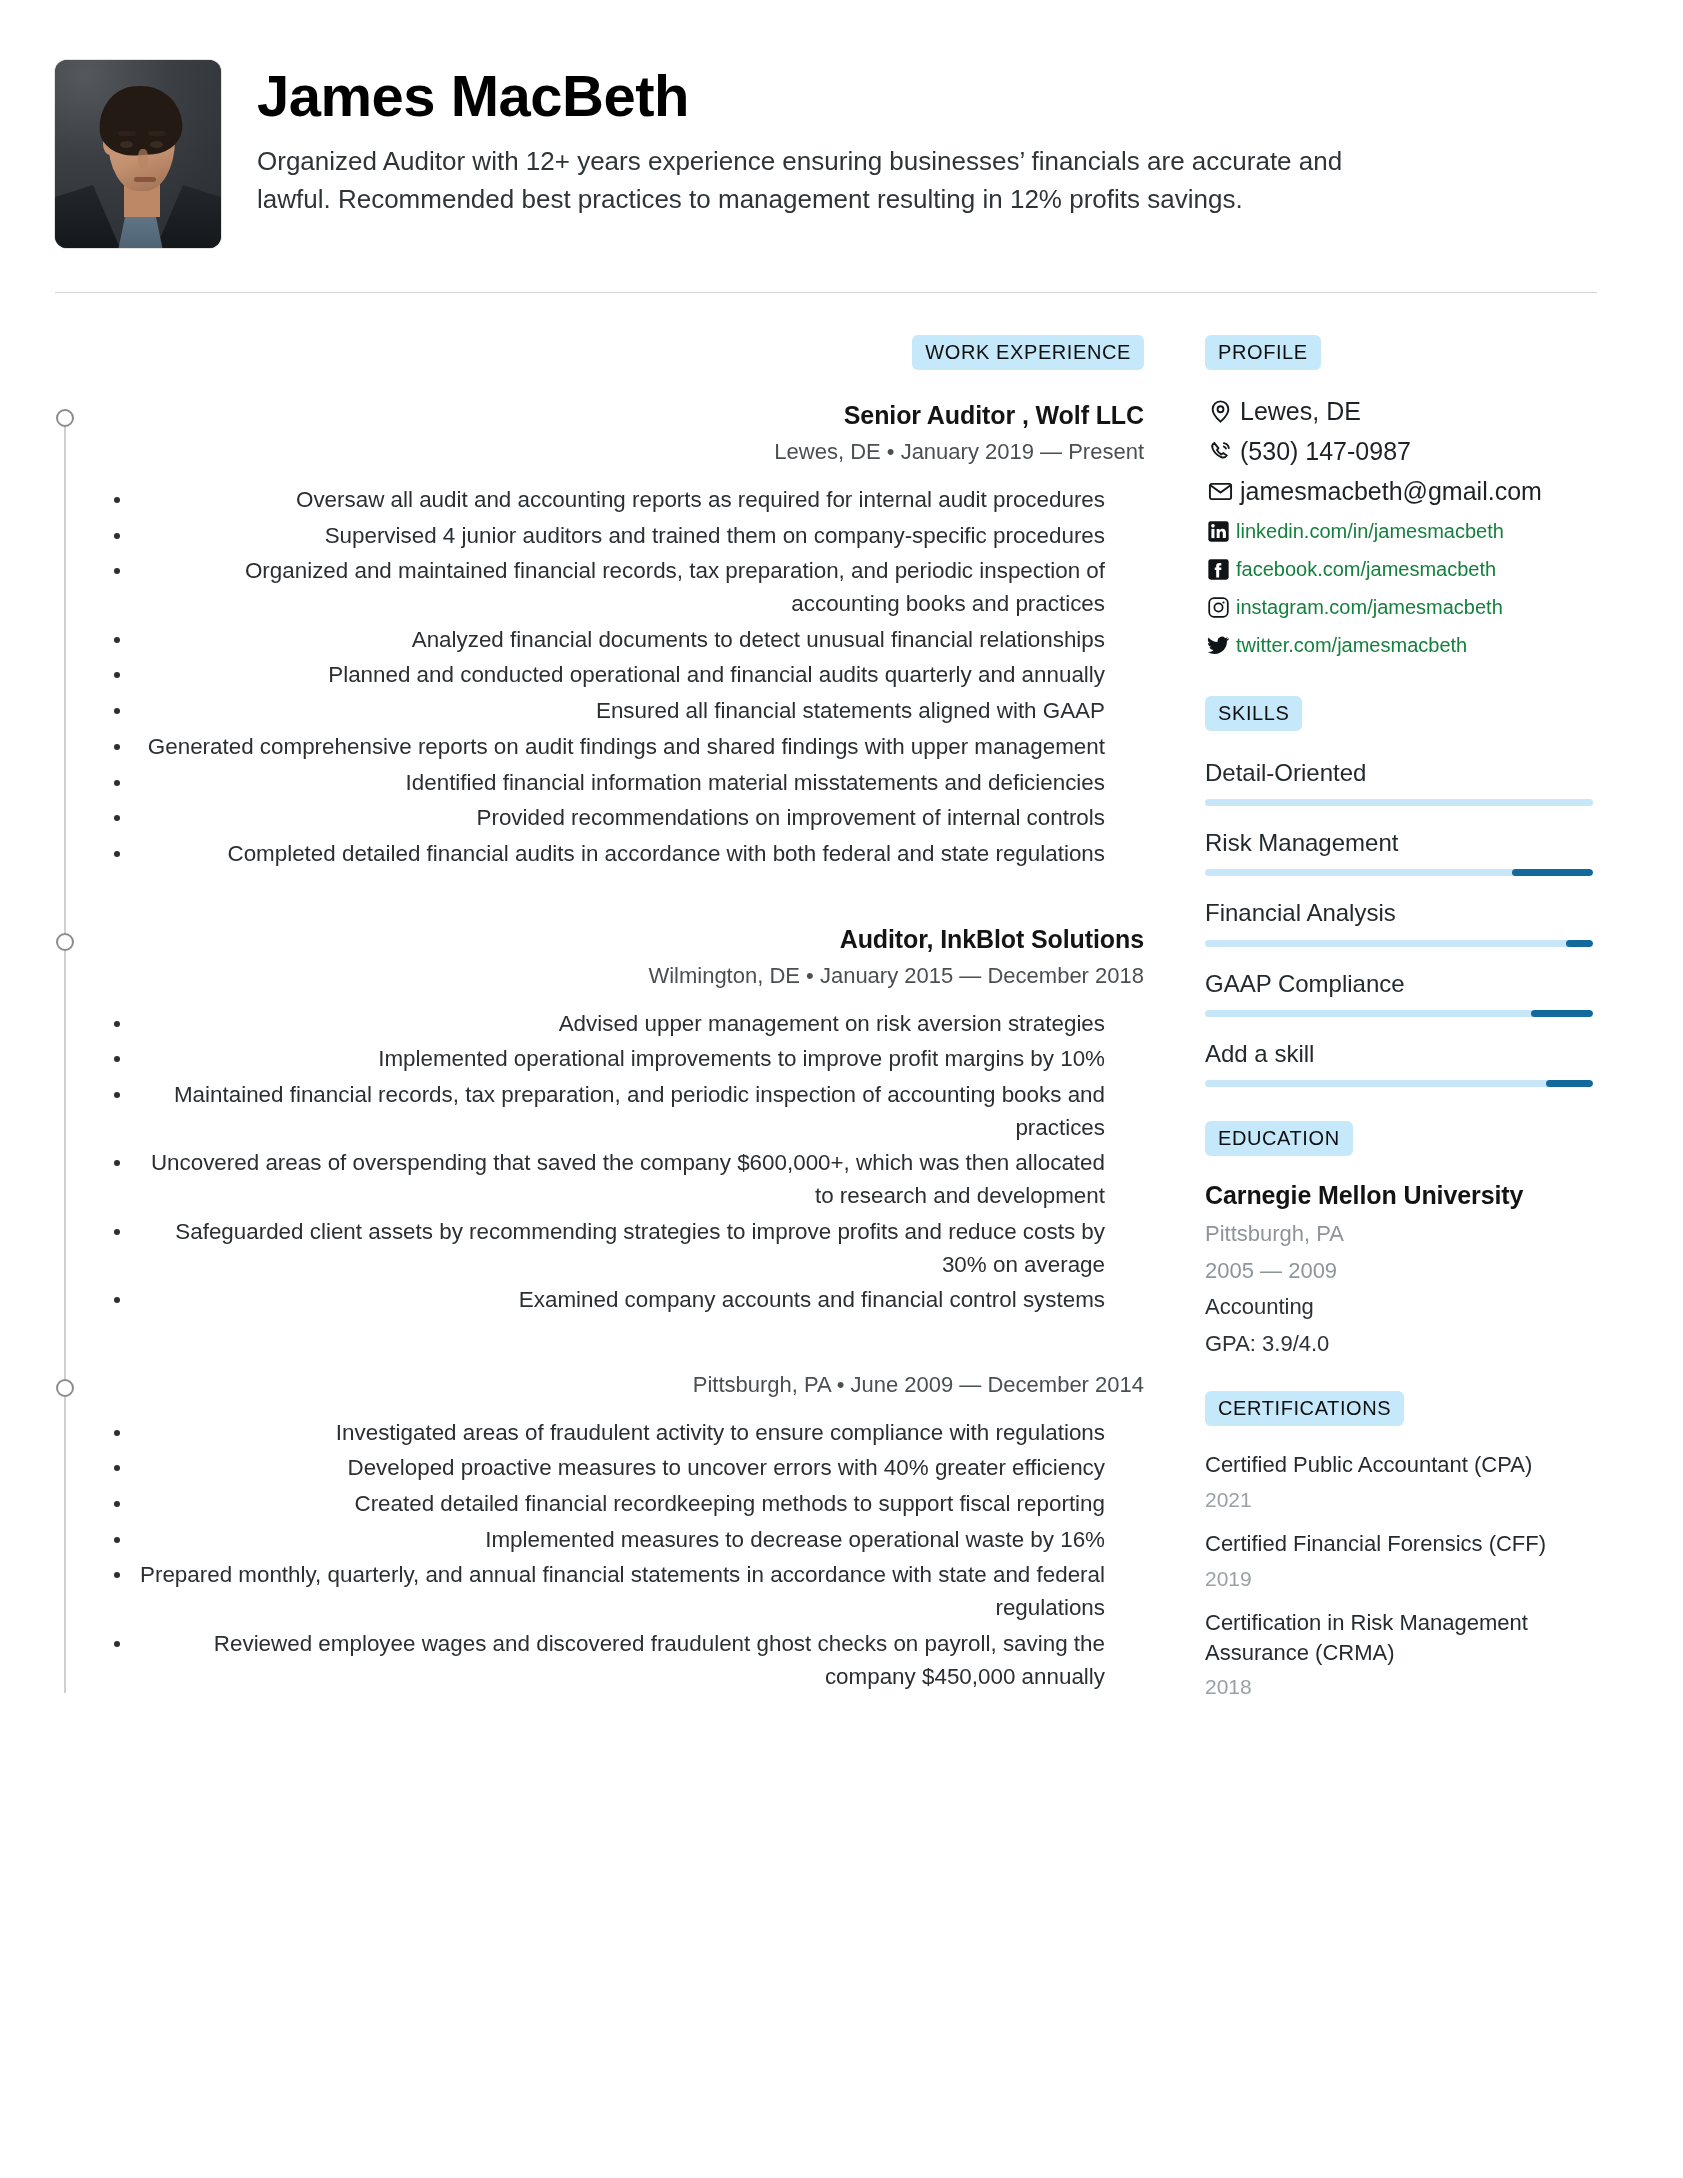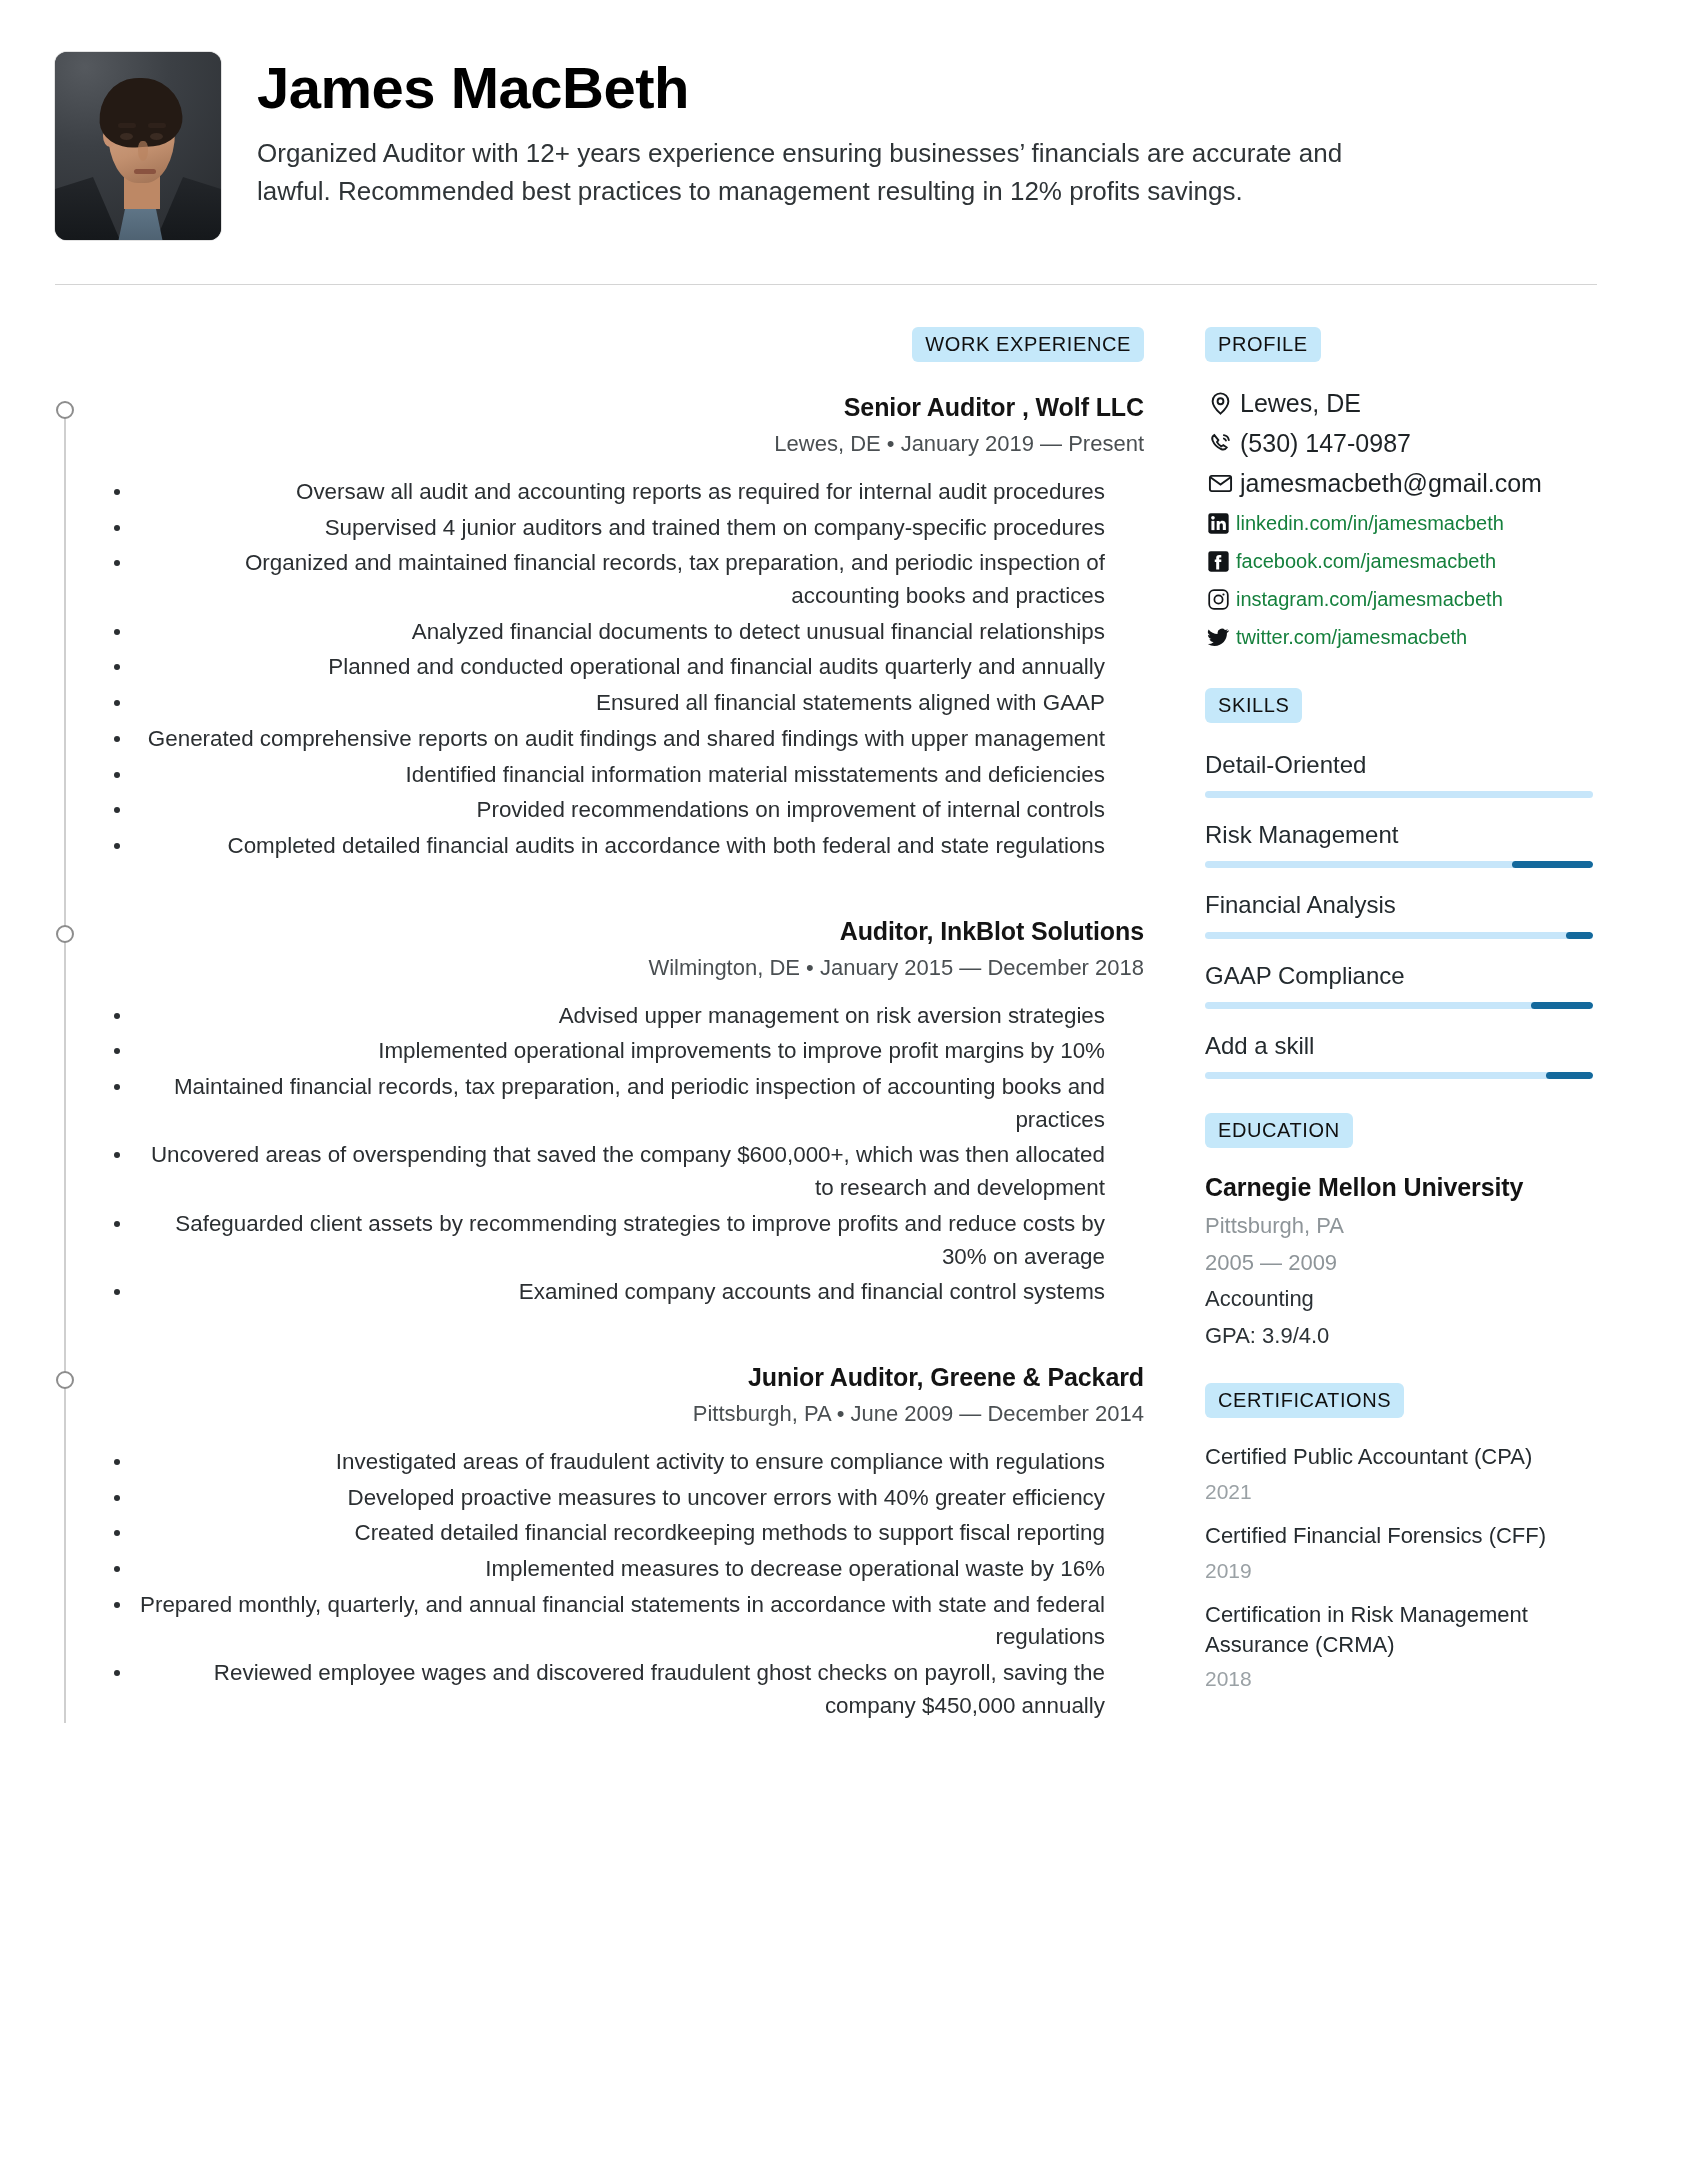--- a/index.html
+++ b/index.html
@@ -9,21 +9,21 @@
     background: #ffffff;
     font-family: "Liberation Sans", sans-serif;
     color: #1a1a1a;
     -webkit-font-smoothing: antialiased;
   }
   .page {
     position: relative;
     width: 1475px;
     height: 2178px;
     background: #ffffff;
-    padding: 4px 55px;
+    padding: 12px 55px;
   }
 
   
   .header {
     display: flex;
     align-items: flex-start;
     padding-top: 48px;
     gap: 36px;
   }
   .avatar {
@@ -332,21 +332,20 @@
                 <li>Advised upper management on risk aversion strategies</li>
                 <li>Implemented operational improvements to improve profit margins by 10%</li>
                 <li>Maintained financial records, tax preparation, and periodic inspection of accounting books and practices</li>
                 <li>Uncovered areas of overspending that saved the company $600,000+, which was then allocated to research and development</li>
                 <li>Safeguarded client assets by recommending strategies to improve profits and reduce costs by 30% on average</li>
                 <li>Examined company accounts and financial control systems</li>
               </ul>
             </div>
             <div class="job">
               <div class="tl-dot"></div>
-              <div class="job-title">Junior Auditor, Greene &amp; Packard</div>
               <div class="job-meta">Pittsburgh, PA • June 2009 — December 2014</div>
               <ul class="bullets">
                 <li>Investigated areas of fraudulent activity to ensure compliance with regulations</li>
                 <li>Developed proactive measures to uncover errors with 40% greater efficiency</li>
                 <li>Created detailed financial recordkeeping methods to support fiscal reporting</li>
                 <li>Implemented measures to decrease operational waste by 16%</li>
                 <li>Prepared monthly, quarterly, and annual financial statements in accordance with state and federal regulations</li>
                 <li>Reviewed employee wages and discovered fraudulent ghost checks on payroll, saving the company $450,000 annually</li>
               </ul>
             </div>

